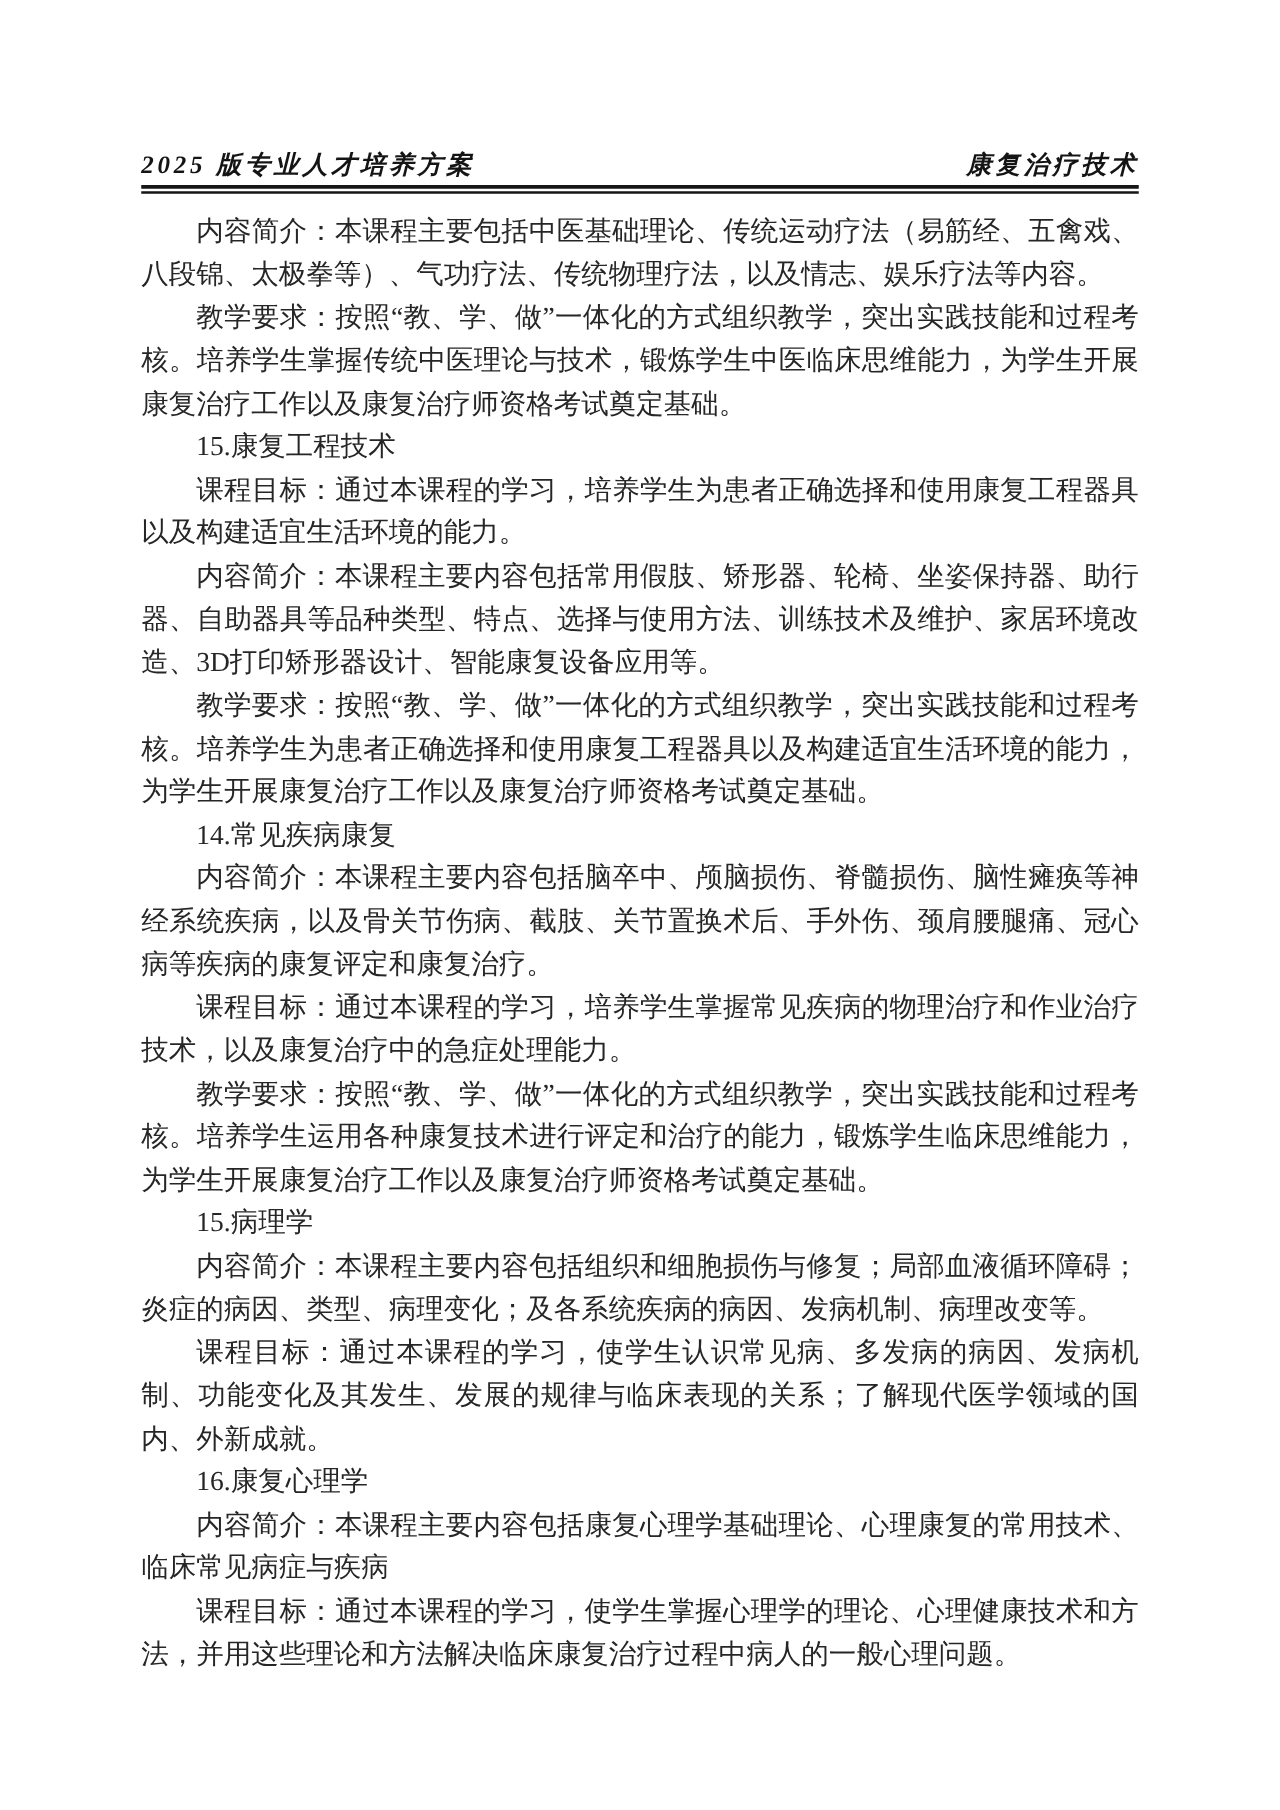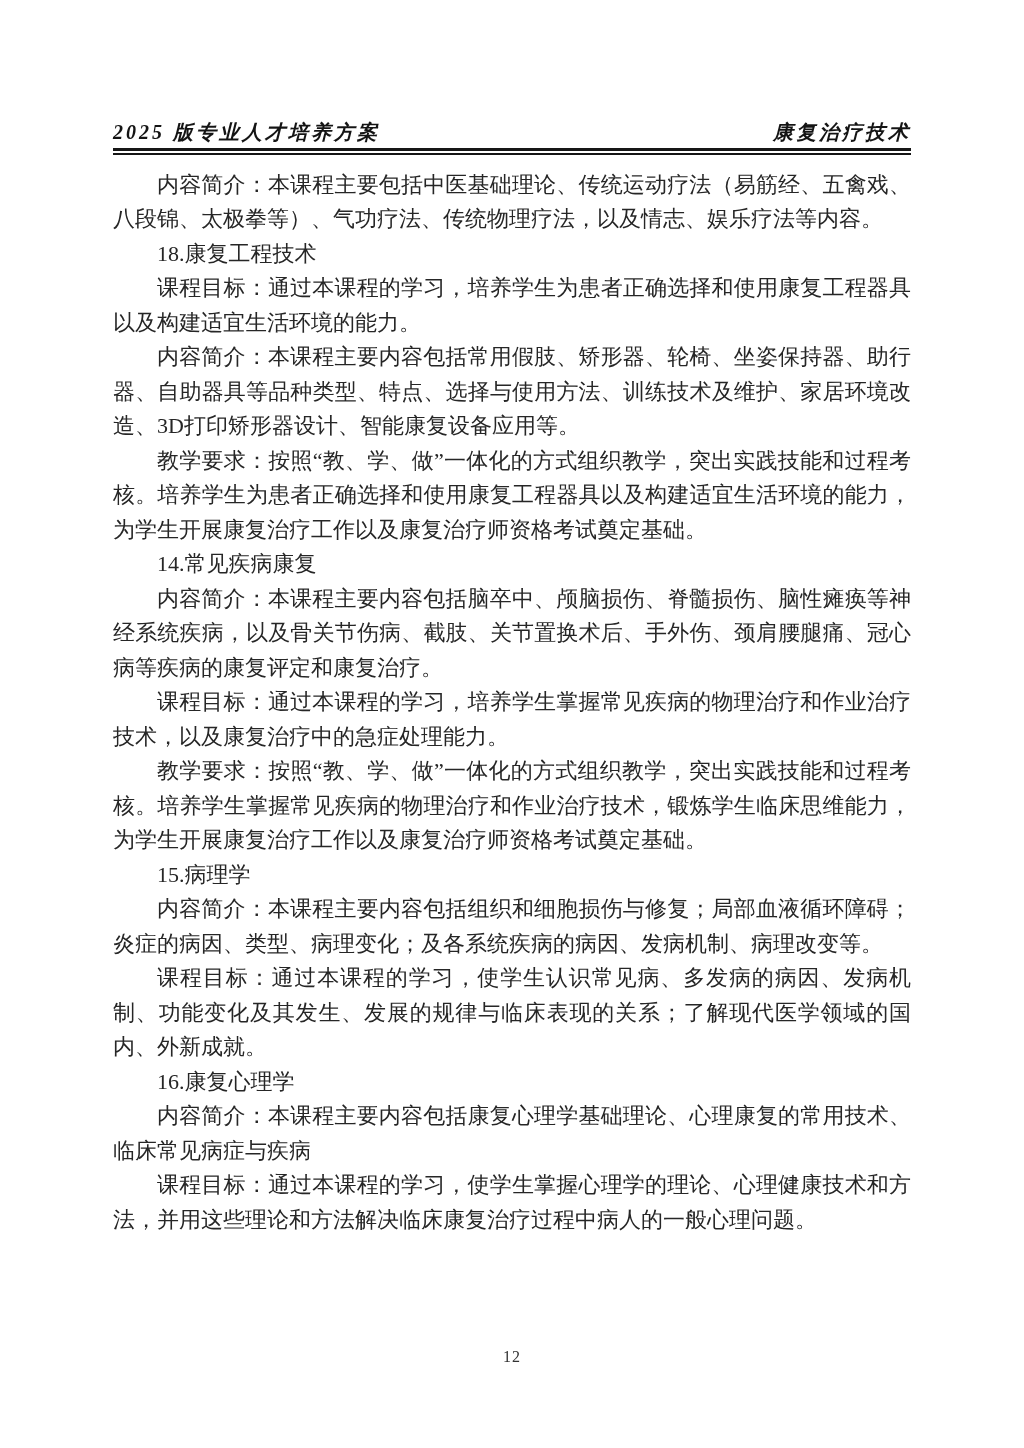--- a/index.html
+++ b/index.html
@@ -85,33 +85,31 @@
     <span>康复治疗技术</span>
   </div>
 
   <div class="header-rule">
     <div class="rule-top"></div>
     <div class="rule-bottom"></div>
   </div>
 
   <div class="doc-content">
     <p>内容简介：本课程主要包括中医基础理论、传统运动疗法（易筋经、五禽戏、八段锦、太极拳等）、气功疗法、传统物理疗法，以及情志、娱乐疗法等内容。</p>
-    <p class="item-heading">18.康复工程技术</p>
+    <p>教学要求：按照“教、学、做”一体化的方式组织教学，突出实践技能和过程考核。培养学生掌握传统中医理论与技术，锻炼学生中医临床思维能力，为学生开展康复治疗工作以及康复治疗师资格考试奠定基础。</p>
+    <p class="item-heading">15.康复工程技术</p>
     <p>课程目标：通过本课程的学习，培养学生为患者正确选择和使用康复工程器具以及构建适宜生活环境的能力。</p>
     <p>内容简介：本课程主要内容包括常用假肢、矫形器、轮椅、坐姿保持器、助行器、自助器具等品种类型、特点、选择与使用方法、训练技术及维护、家居环境改造、3D打印矫形器设计、智能康复设备应用等。</p>
     <p>教学要求：按照“教、学、做”一体化的方式组织教学，突出实践技能和过程考核。培养学生为患者正确选择和使用康复工程器具以及构建适宜生活环境的能力，为学生开展康复治疗工作以及康复治疗师资格考试奠定基础。</p>
     <p class="item-heading">14.常见疾病康复</p>
     <p>内容简介：本课程主要内容包括脑卒中、颅脑损伤、脊髓损伤、脑性瘫痪等神经系统疾病，以及骨关节伤病、截肢、关节置换术后、手外伤、颈肩腰腿痛、冠心病等疾病的康复评定和康复治疗。</p>
     <p>课程目标：通过本课程的学习，培养学生掌握常见疾病的物理治疗和作业治疗技术，以及康复治疗中的急症处理能力。</p>
-    <p>教学要求：按照“教、学、做”一体化的方式组织教学，突出实践技能和过程考核。培养学生掌握常见疾病的物理治疗和作业治疗技术，锻炼学生临床思维能力，为学生开展康复治疗工作以及康复治疗师资格考试奠定基础。</p>
+    <p>教学要求：按照“教、学、做”一体化的方式组织教学，突出实践技能和过程考核。培养学生运用各种康复技术进行评定和治疗的能力，锻炼学生临床思维能力，为学生开展康复治疗工作以及康复治疗师资格考试奠定基础。</p>
     <p class="item-heading">15.病理学</p>
     <p>内容简介：本课程主要内容包括组织和细胞损伤与修复；局部血液循环障碍；炎症的病因、类型、病理变化；及各系统疾病的病因、发病机制、病理改变等。</p>
     <p>课程目标：通过本课程的学习，使学生认识常见病、多发病的病因、发病机制、功能变化及其发生、发展的规律与临床表现的关系；了解现代医学领域的国内、外新成就。</p>
     <p class="item-heading">16.康复心理学</p>
     <p>内容简介：本课程主要内容包括康复心理学基础理论、心理康复的常用技术、临床常见病症与疾病</p>
     <p>课程目标：通过本课程的学习，使学生掌握心理学的理论、心理健康技术和方法，并用这些理论和方法解决临床康复治疗过程中病人的一般心理问题。</p>
   </div>
 
-  <div class="page-footer">
-    <span>12</span>
-  </div>
 
 </div>
 
 </body></html>

